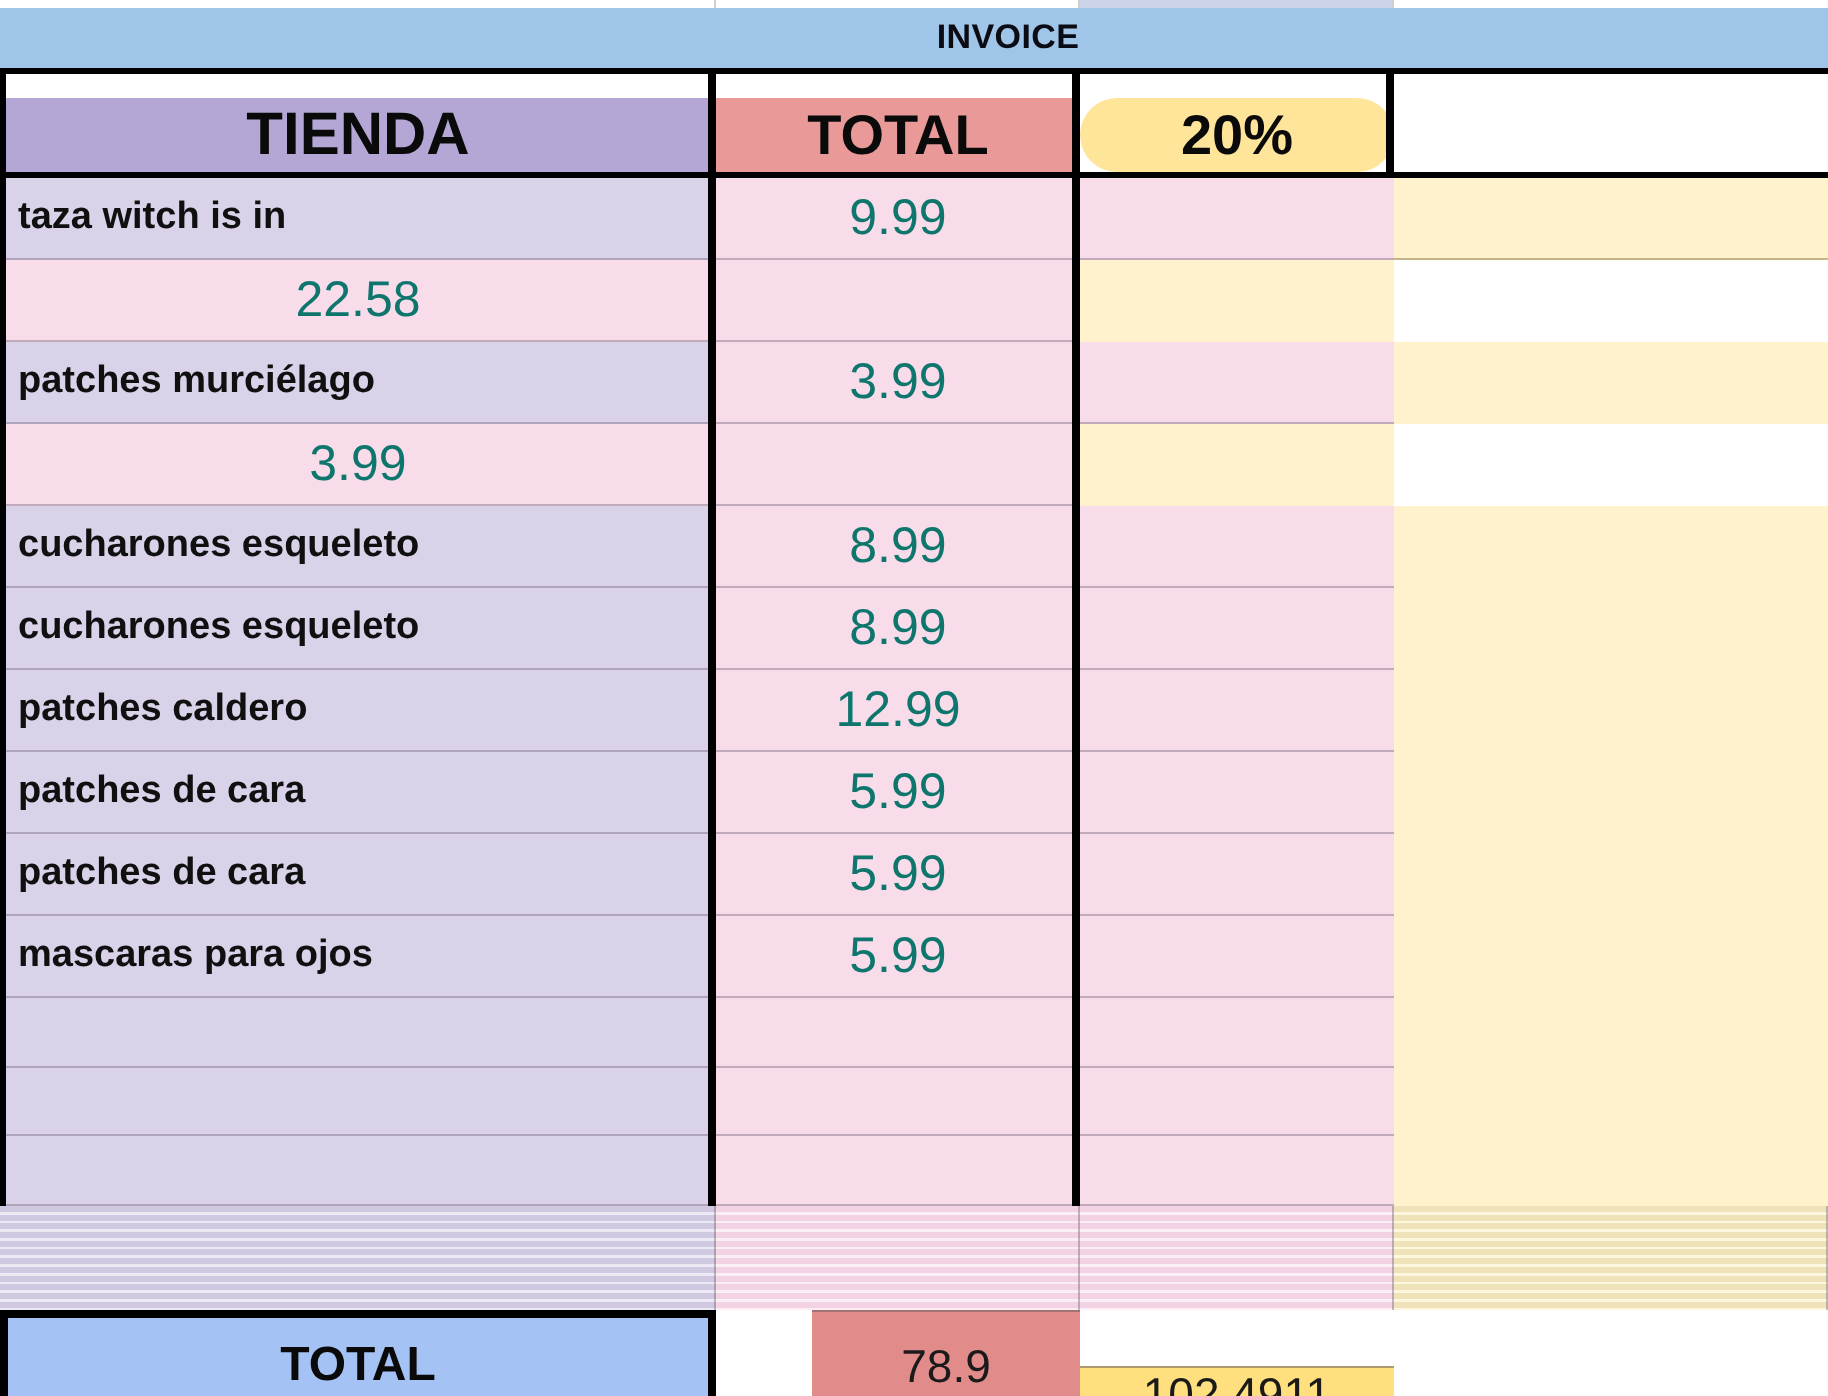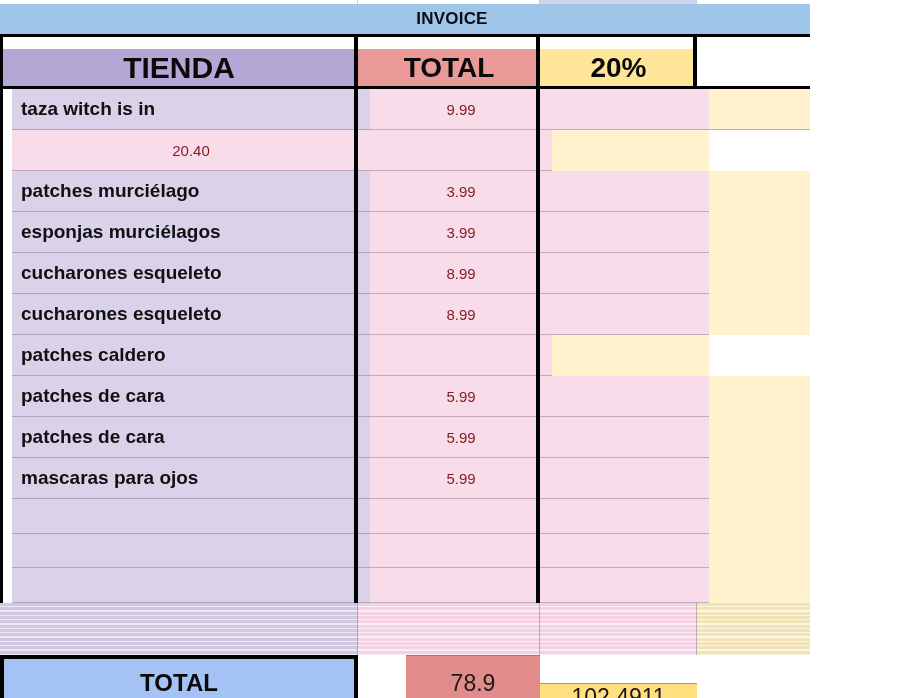--- a/index.html
+++ b/index.html
@@ -1,18 +1,18 @@
 <!DOCTYPE html>
 <html style="--invoice-blue: #9fc5e8; --header-purple: #b4a7d6; --header-red: #ea9999; --header-yellow: #ffe599; --body-lavender: #d9d2e9; --body-pink: #f9dcea; --body-yellow: #fff2cc; --footer-blue: #a4c2f4; --footer-red: #e28b8b; --footer-yellow: #ffdf7e; --sliver-tint: #cdd4e9;"><head>
 <meta charset="utf-8">
 <style>
   html,body{margin:0;padding:0;background:#fff;}
   .sheet{
     position:relative;
-    width:810px;height:698px;
+    width:914px;height:698px;
     overflow:hidden;
     font-family:"Liberation Sans","DejaVu Sans",sans-serif;
     background:#fff;
   }
   .grid4{display:grid;grid-template-columns:358px 182px 157px 217px;}
 
   
   .sliver{height:4px;background:#fff;}
   .sliver .seg{border-right:1px solid #cfcfcf;}
   .sliver .seg.tinted{background:var(--sliver-tint);}
@@ -26,36 +26,36 @@
   .invoice-band span{
     font-weight:bold;font-size:17px;color:#0b0b14;letter-spacing:.2px;
     transform:translateX(47px);
   }
 
   
   .header-row{height:49px;border-bottom:3px solid #000;}
   .hcell{display:flex;align-items:center;justify-content:center;font-weight:bold;color:#0a0a0a;margin-top:12px;}
   .h-tienda{background:var(--header-purple);font-size:30px;}
   .h-total,.h-tax{background:var(--header-red);font-size:28px;}
-  .h-pct{background:var(--header-yellow);font-size:28px;}
-
-  
-  .row{height:41px;padding-left:12px;}
+  .h-pct{background:var(--header-yellow);font-size:28px;border-radius:19px;}
+
+  
+  .row{height:41px;}
   .row.empty{height:34.67px;}
   .cell{box-sizing:border-box;border-bottom:1px solid rgba(105,90,115,.38);}
   .c-tienda{
     background:var(--body-lavender);
     display:flex;align-items:center;
     padding-left:9px;
     font-weight:bold;font-size:19px;color:#101010;
   }
   .c-total,.c-tax{
     background:var(--body-pink);
     display:flex;align-items:center;justify-content:center;
-    font-size:15px;color:#7f1d1d;
+    font-size:25px;color:#0f766e;
   }
   .c-pct{background:var(--body-yellow);border-bottom:none;}
   #dataRows .row:first-child .c-pct{border-bottom:1px solid rgba(150,130,75,.55);}
 
   
   .stripes{height:52px;}
   .stripes .seg{box-sizing:border-box;border-right:1px solid rgba(120,110,120,.45);}
   .st-lav{background:repeating-linear-gradient(180deg,#cfc8e0 0 3px,#ece9f4 3px 4.35px);}
   .st-pink{background:repeating-linear-gradient(180deg,#f3d3e3 0 3px,#fceef5 3px 4.35px);}
   .st-yel{background:repeating-linear-gradient(180deg,#f0e3ba 0 3px,#fdf7de 3px 4.35px);border-right:none;}
@@ -108,34 +108,33 @@
 
   <div id="dataRows">
   <div class="row grid4">
     <div class="cell c-tienda">taza witch is in</div>
     <div class="cell c-total">9.99</div>
     <div class="cell c-tax"></div>
     <div class="cell c-pct"></div>
   </div>
 
   <div class="row grid4">
-    <div class="cell c-total">20.40</div>
+    <div class="cell c-total">22.58</div>
     <div class="cell c-tax"></div>
     <div class="cell c-pct"></div>
   </div>
 
   <div class="row grid4">
     <div class="cell c-tienda">patches murciélago</div>
     <div class="cell c-total">3.99</div>
     <div class="cell c-tax"></div>
     <div class="cell c-pct"></div>
   </div>
 
   <div class="row grid4">
-    <div class="cell c-tienda">esponjas murciélagos</div>
     <div class="cell c-total">3.99</div>
     <div class="cell c-tax"></div>
     <div class="cell c-pct"></div>
   </div>
 
   <div class="row grid4">
     <div class="cell c-tienda">cucharones esqueleto</div>
     <div class="cell c-total">8.99</div>
     <div class="cell c-tax"></div>
     <div class="cell c-pct"></div>
@@ -143,20 +142,21 @@
 
   <div class="row grid4">
     <div class="cell c-tienda">cucharones esqueleto</div>
     <div class="cell c-total">8.99</div>
     <div class="cell c-tax"></div>
     <div class="cell c-pct"></div>
   </div>
 
   <div class="row grid4">
     <div class="cell c-tienda">patches caldero</div>
+    <div class="cell c-total">12.99</div>
     <div class="cell c-tax"></div>
     <div class="cell c-pct"></div>
   </div>
 
   <div class="row grid4">
     <div class="cell c-tienda">patches de cara</div>
     <div class="cell c-total">5.99</div>
     <div class="cell c-tax"></div>
     <div class="cell c-pct"></div>
   </div>

